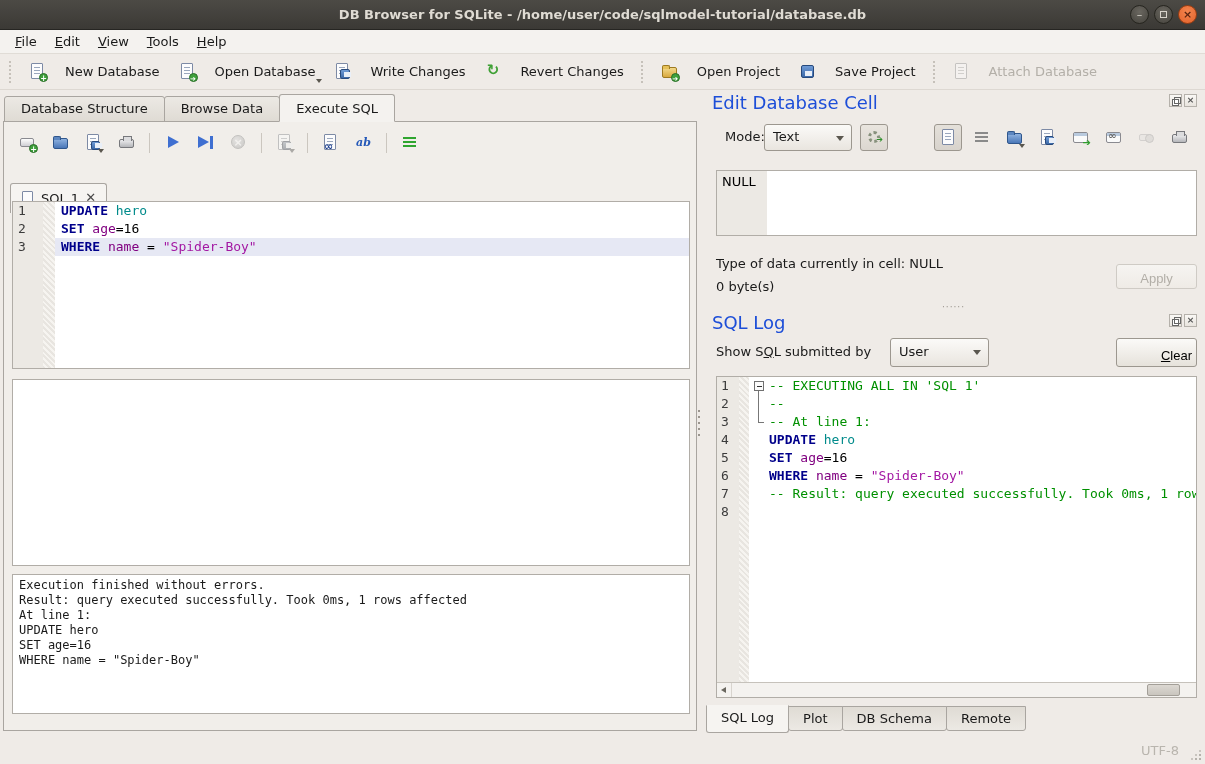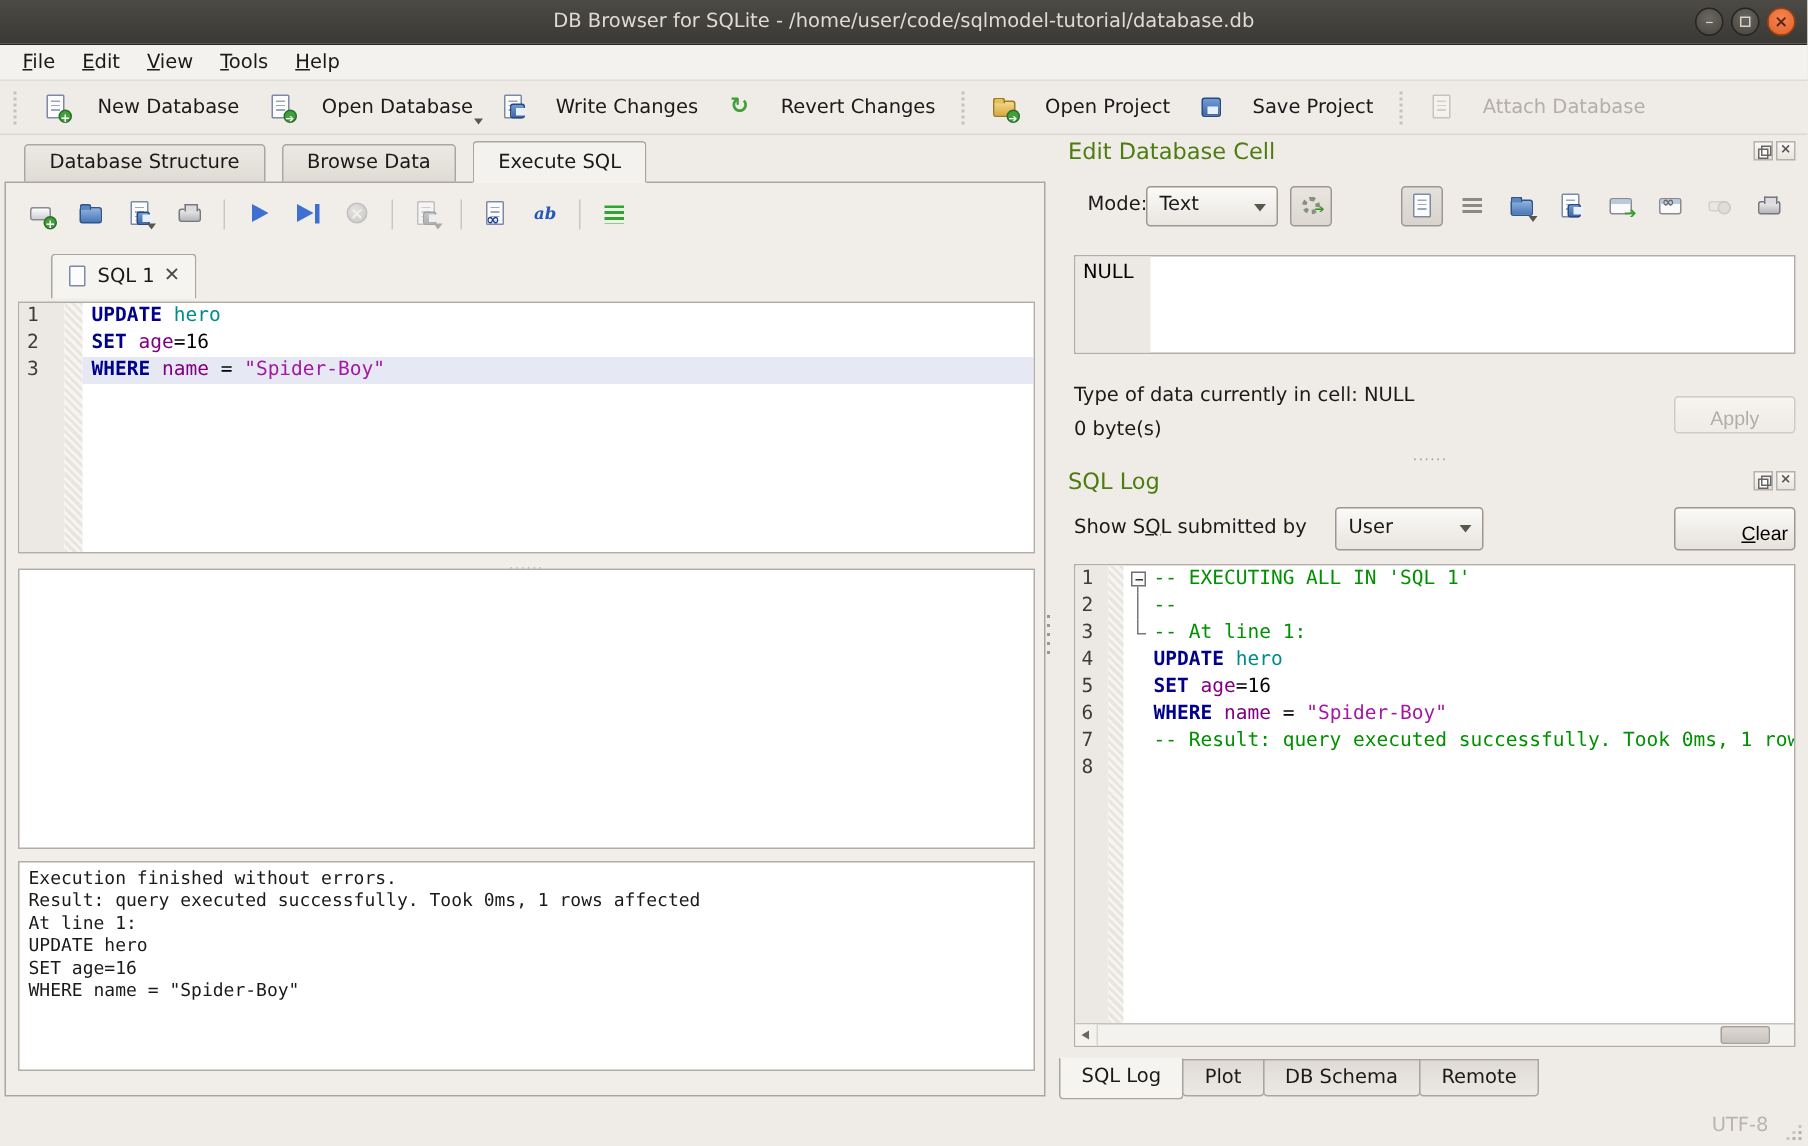--- a/index.html
+++ b/index.html
@@ -4,21 +4,21 @@
 <style>
   * { margin:0; padding:0; box-sizing:border-box; }
   html,body { width:1205px; height:764px; overflow:hidden; }
   body { font-family:"DejaVu Sans","Liberation Sans",sans-serif; font-size:13px; color:#1a1a1a;
          background:#efebe7; position:relative; }
 
   
   .titlebar { position:absolute; left:0; top:0; width:1205px; height:30px;
     background:linear-gradient(#4c4a45,#3b3935); border-bottom:1px solid #262522;
     display:flex; align-items:center; justify-content:center; }
-  .titlebar .title { color:#dfdbd3; font-weight:normal; font-size:13px; }
+  .titlebar .title { color:#dfdbd3; font-weight:bold; font-size:13px; }
   .winbtns { position:absolute; right:8px; top:5px; display:flex; gap:5px; }
   .wbtn { width:19px; height:19px; border-radius:50%; border:1px solid #26251f;
     background:radial-gradient(circle at 50% 35%,#6a6760,#45433d);
     color:#d8d4cc; font-size:11px; line-height:17px; text-align:center; }
   .wbtn.close { background:radial-gradient(circle at 50% 35%,#f4854f,#e2622b); border-color:#9c3e12; color:#5c2410; font-weight:bold; }
   .wbtn .sq { display:inline-block; width:7px; height:7px; border:1px solid #d8d4cc; margin-top:5px; }
 
   
   .menubar { position:absolute; left:0; top:30px; width:1205px; height:24px;
     background:#f4f2ef; border-bottom:1px solid #e0dcd6; display:flex; align-items:stretch; padding-left:6px; }
@@ -86,32 +86,32 @@
   .nullpill { position:absolute; left:2px; top:6px; width:13px; height:7px; background:#e3e1dd; border:1px solid #b5b1ab; border-radius:2px; }
   .nullpill::after { content:""; position:absolute; right:-3px; bottom:-3px; width:7px; height:7px; border-radius:50%;
     background:#cfcbc5; border:1px solid #a5a19b; }
   .redx::after { content:"×"; position:absolute; inset:0; color:#d01f1f; font:bold 17px/17px "DejaVu Sans",sans-serif; text-align:center; }
   .revert::after { content:"↻"; position:absolute; inset:0; color:#3fa035; font:bold 15px/17px "DejaVu Sans",sans-serif; text-align:center; }
 
   
   .left { position:absolute; left:0; top:90px; width:702px; height:645px; }
   .main-tabs { position:absolute; left:4px; top:4px; height:28px; display:flex; align-items:flex-end; }
   .mtab { padding:4px 16px 5px; background:linear-gradient(#ece9e4,#dfdbd4); border:1px solid #a9a5a0;
-    border-radius:3px 3px 0 0; margin-right:-1px; height:26px;margin-left:12px; }
+    border-radius:3px 3px 0 0; margin-right:-1px; height:26px; }
   .mtab.active { background:#f4f2ef; height:28px; border-bottom:1px solid #f4f2ef; position:relative; z-index:2; padding-top:6px; }
   .tab-frame { position:absolute; left:3px; top:31px; width:694px; height:610px;
     border:1px solid #a9a5a0; background:#f1eeea; }
 
   .sql-toolbar { position:absolute; left:6px; top:6px; height:30px; display:flex; align-items:center; gap:9px; padding-left:6px; }
   .itbtn { width:24px; height:24px; position:relative; border-radius:3px; }
   .itbtn .ic { position:absolute; left:2px; top:2px; }
   .itbtn.dis { opacity:.45; filter:grayscale(.8); }
   .isep { width:2px; height:20px; border-left:1px solid #cbc6bf; margin:0 1px; }
 
-  .sqltab-bar { position:absolute; left:6px; top:46px; width:682px; height:31px; display:flex; align-items:flex-end;margin-left:24px; }
+  .sqltab-bar { position:absolute; left:6px; top:60px; width:682px; height:31px; display:flex; align-items:flex-end; }
   .sqltab { display:flex; align-items:center; gap:6px; padding:5px 10px 6px; height:30px;
     background:#f6f4f1; border:1px solid #a9a5a0; border-bottom:none; border-radius:3px 3px 0 0; }
   .sqltab .close-x { color:#4a4a4a; font-weight:bold; font-size:13px; line-height:12px; }
 
   .editor-box { position:absolute; left:8px; top:79px; width:678px; height:168px; border:1px solid #b1ada7; background:#fff; overflow:hidden; }
   .results-box { position:absolute; left:8px; top:257px; width:678px; height:187px; border:1px solid #b1ada7; background:#fff; }
   .msg-box { position:absolute; left:8px; top:452px; width:678px; height:140px; border:1px solid #b1ada7; background:#fff;
     padding:3px 6px; font:12px/15px "DejaVu Sans Mono","Liberation Mono",monospace; white-space:pre; overflow:hidden; }
   .hsplitter { position:absolute; left:8px; width:678px; height:6px; text-align:center; }
   .hsplitter::after { content:"······"; color:#9b968f; font:9px/5px "DejaVu Sans",sans-serif; letter-spacing:1px; }
@@ -147,21 +147,21 @@
   .tk-cmt { color:#009000; }
   .tk-pl { color:#000; }
 
   
   .vsplit { position:absolute; left:697px; top:90px; width:5px; height:645px; }
   .vsplit::after { content:""; position:absolute; left:1px; top:320px; width:2px; height:26px;
     background:repeating-linear-gradient(#9b968f 0 2px, transparent 2px 6px); }
 
   
   .right { position:absolute; left:702px; top:90px; width:503px; height:645px; }
-  .dock-header { position:absolute; left:10px; height:20px; font-size:15px; color:#4d7c0f; }
+  .dock-header { position:absolute; left:10px; height:20px; font-size:18px; color:#1d4ed8; }
   .dock-icons { position:absolute; right:8px; display:flex; gap:2px; }
   .dicon { width:13px; height:13px; border:1px solid #b5b1ab; background:linear-gradient(#faf8f5,#e8e4de);
     position:relative; font:bold 9px/11px "DejaVu Sans",sans-serif; text-align:center; color:#555; }
   .dicon.restore::before { content:""; position:absolute; left:2px; top:4px; width:5px; height:5px; border:1px solid #666; background:#fff; }
   .dicon.restore::after { content:""; position:absolute; left:4px; top:2px; width:5px; height:5px; border:1px solid #666; }
   .dicon.closew::after { content:"×"; position:absolute; inset:0; }
 
   .mode-row { position:absolute; left:0; top:34px; width:503px; height:28px; }
   .mode-label { position:absolute; left:23px; top:5px; }
   .qselect { position:absolute; height:27px; background:linear-gradient(#fbfaf8,#e9e5df);

